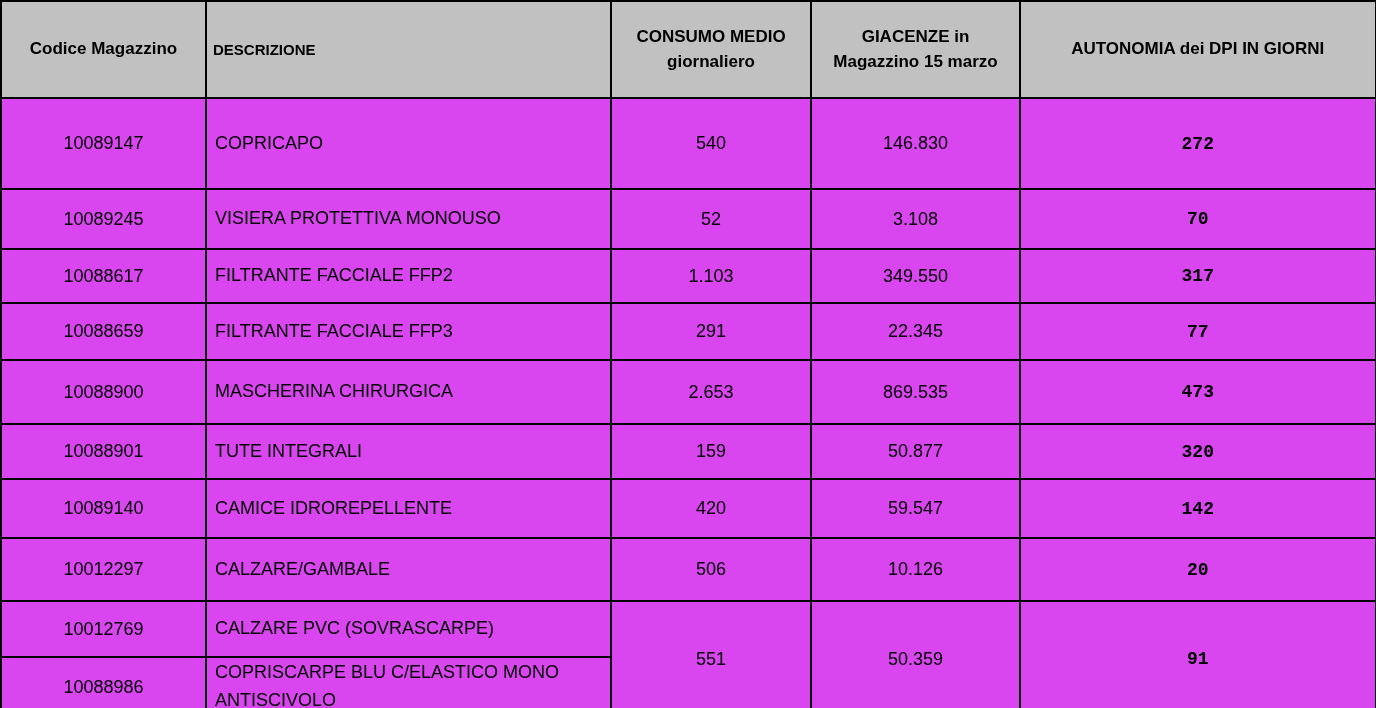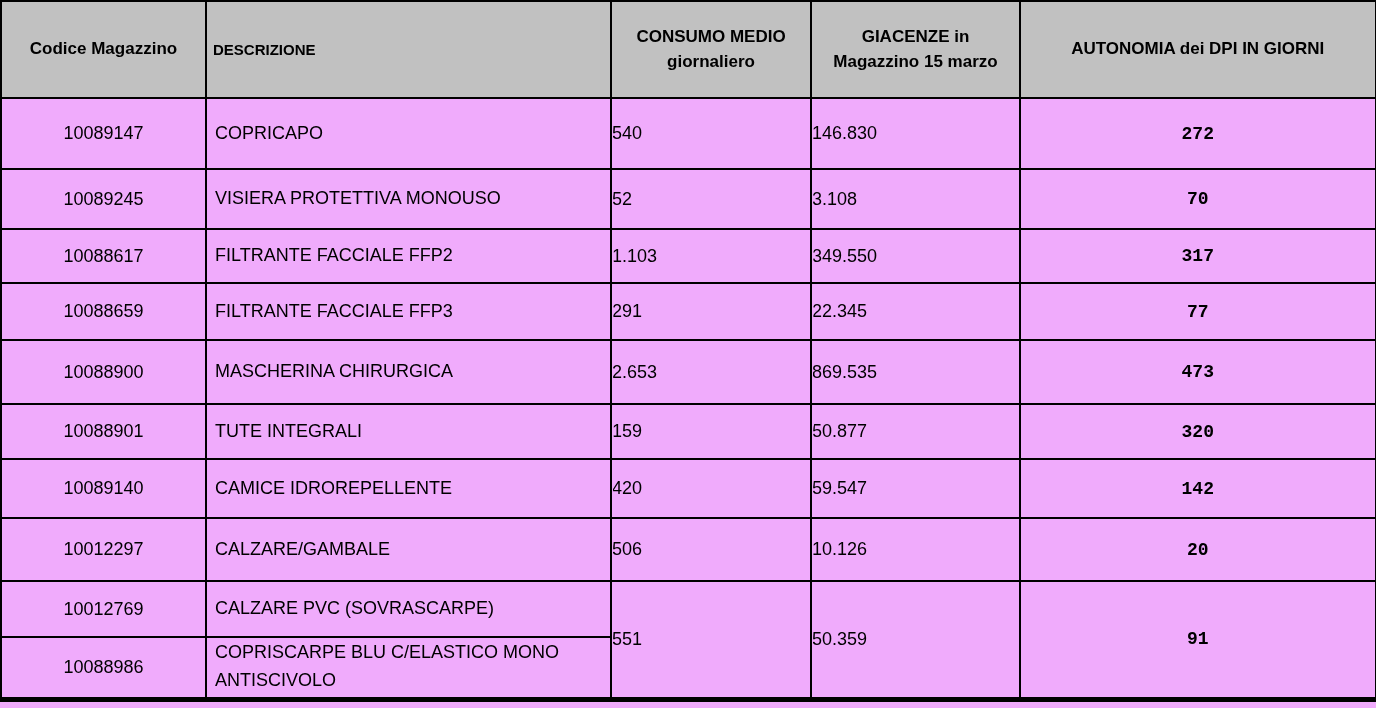--- a/index.html
+++ b/index.html
@@ -4,21 +4,21 @@
 <style>
   html, body {
     margin: 0;
     padding: 0;
     background: #ffffff;
   }
   .page {
     width: 1376px;
     height: 708px;
     overflow: hidden;
-    background: #f0abfc;
+    background: #d946ef;
   }
   table.dpi-table {
     border-collapse: collapse;
     table-layout: fixed;
     width: 1376px;
     font-family: "Liberation Sans", sans-serif;
     color: #000000;
     border: 2px solid var(--border-color, #000);
     border-right-width: 5px;
     border-bottom-width: 5px;
@@ -46,20 +46,21 @@
     text-align: center;
     font-size: 18px;
   }
   td.desc {
     text-align: left;
     font-size: 18px;
     padding: 0 16px 0 8px;
     line-height: 1.55;
   }
   td.num {
+    text-align: center;
     font-size: 18px;
     border-radius: 28px;
   }
   td.auto {
     text-align: center;
     font-size: 18px;
     font-weight: bold;
     font-family: Liberation Mono, monospace;
   }
 </style>
@@ -80,21 +81,21 @@
         <th class="hdr">Codice Magazzino</th>
         <th class="hdr hdr-desc">DESCRIZIONE</th>
         <th class="hdr">CONSUMO MEDIO
 giornaliero</th>
         <th class="hdr">GIACENZE in
 Magazzino 15 marzo</th>
         <th class="hdr">AUTONOMIA dei DPI IN GIORNI</th>
       </tr>
     </thead>
     <tbody>
-      <tr style="height:71px">
+      <tr style="height:91px">
         <td class="codice">10089147</td>
         <td class="desc">COPRICAPO</td>
         <td class="num">540</td>
         <td class="num">146.830</td>
         <td class="auto">272</td>
       </tr>
       <tr style="height:60px">
         <td class="codice">10089245</td>
         <td class="desc">VISIERA PROTETTIVA MONOUSO</td>
         <td class="num">52</td>

